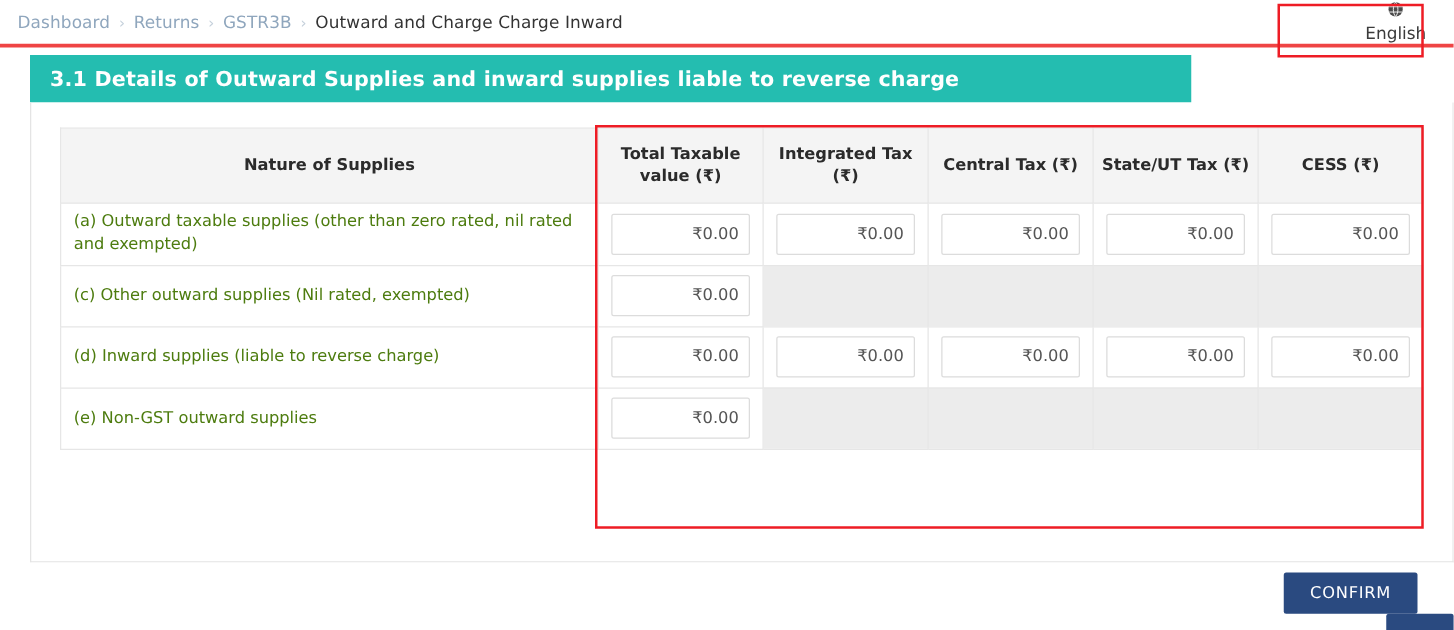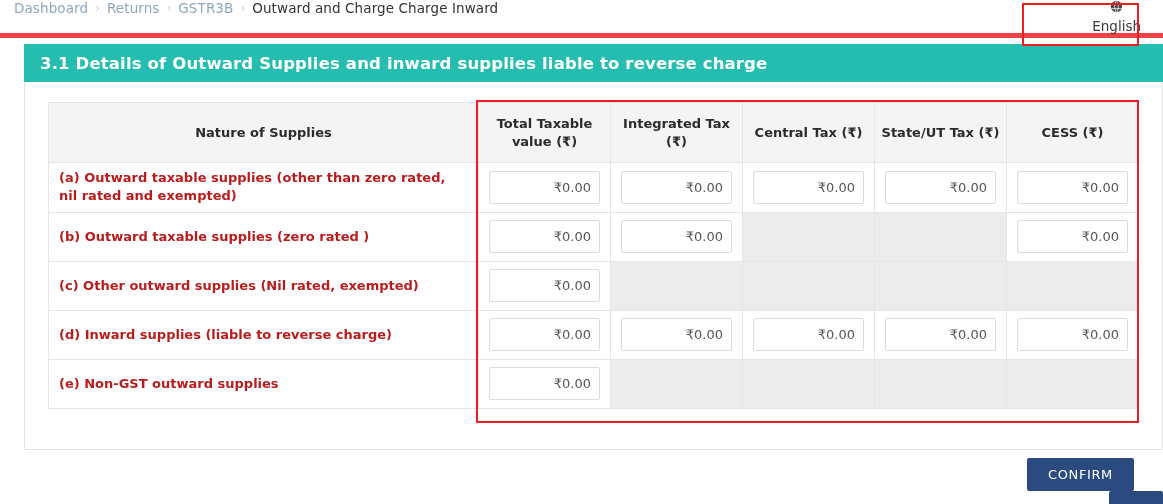--- a/index.html
+++ b/index.html
@@ -15,23 +15,23 @@
     width: 1163px; height: 504px;
     background: #ffffff;
   }
 
   
   .breadcrumb-bar {
     position: absolute;
     left: 0; top: 0;
     width: 1163px; height: 38px;
     background: #ffffff;
-    border-bottom: 5px solid #ef4444;
+    border-bottom: 3px solid #ef4444;
     display: flex;
-    align-items: flex-start;
+    align-items: center;
     padding: 0 14px 0 14px;
   }
   .crumbs { display: flex; align-items: center; }
   .crumb {
     font-size: 13.5px;
     color: #9fb3c8;
     letter-spacing: .1px;
     white-space: nowrap;
   }
   .crumb.link { color: #8fa6bd; cursor: pointer; }
@@ -56,21 +56,21 @@
   .globe {
     width: 13px; height: 13px;
     display: inline-block;
     position: relative;
   }
 
   
   .section-header {
     position: absolute;
     left: 24px; top: 44px;
-    width: 1139px; height: 38px;
+    width: 929px; height: 38px;
     background: #24bdb0;
     display: flex;
     align-items: center;
     padding-left: 16px;
     color: #ffffff;
     font-size: 16.5px;
     font-weight: bold;
     letter-spacing: .15px;
   }
 
@@ -112,22 +112,22 @@
   th.nature { width: 430px; }
   th.col-amt { width: 132px; }
 
   table.grid tbody td {
     height: 49px;
     padding: 6px 10px;
     background: #ffffff;
   }
   td.label {
     font-size: 13px;
-    font-weight: bold;
-    color: #b91c1c;
+    font-weight: normal;
+    color: #4d7c0f;
     line-height: 1.42;
     text-align: left;
     padding-left: 12px;
     padding-right: 8px;
   }
   td.cell { padding: 6px 7px; }
   td.cell.disabled { background: #ececec; }
 
   input.amt {
     width: 100%;
@@ -236,28 +236,20 @@
         <tbody id="body-rows">
             <tr>
               <td class="label">(a) Outward taxable supplies (other than zero rated, nil rated and exempted)</td>
               <td class="cell"><input type="text" class="amt" value="₹0.00" style=""></td>
               <td class="cell"><input type="text" class="amt" value="₹0.00" style=""></td>
               <td class="cell"><input type="text" class="amt" value="₹0.00" style=""></td>
               <td class="cell"><input type="text" class="amt" value="₹0.00" style=""></td>
               <td class="cell"><input type="text" class="amt" value="₹0.00" style=""></td>
             </tr>
             <tr>
-              <td class="label">(b) Outward taxable supplies (zero rated )</td>
-              <td class="cell"><input type="text" class="amt" value="₹0.00" style=""></td>
-              <td class="cell"><input type="text" class="amt" value="₹0.00" style=""></td>
-              <td class="cell disabled"></td>
-              <td class="cell disabled"></td>
-              <td class="cell"><input type="text" class="amt" value="₹0.00" style=""></td>
-            </tr>
-            <tr>
               <td class="label">(c) Other outward supplies (Nil rated, exempted)</td>
               <td class="cell"><input type="text" class="amt" value="₹0.00" style=""></td>
               <td class="cell disabled"></td>
               <td class="cell disabled"></td>
               <td class="cell disabled"></td>
               <td class="cell disabled"></td>
             </tr>
             <tr>
               <td class="label">(d) Inward supplies (liable to reverse charge)</td>
               <td class="cell"><input type="text" class="amt" value="₹0.00" style=""></td>

